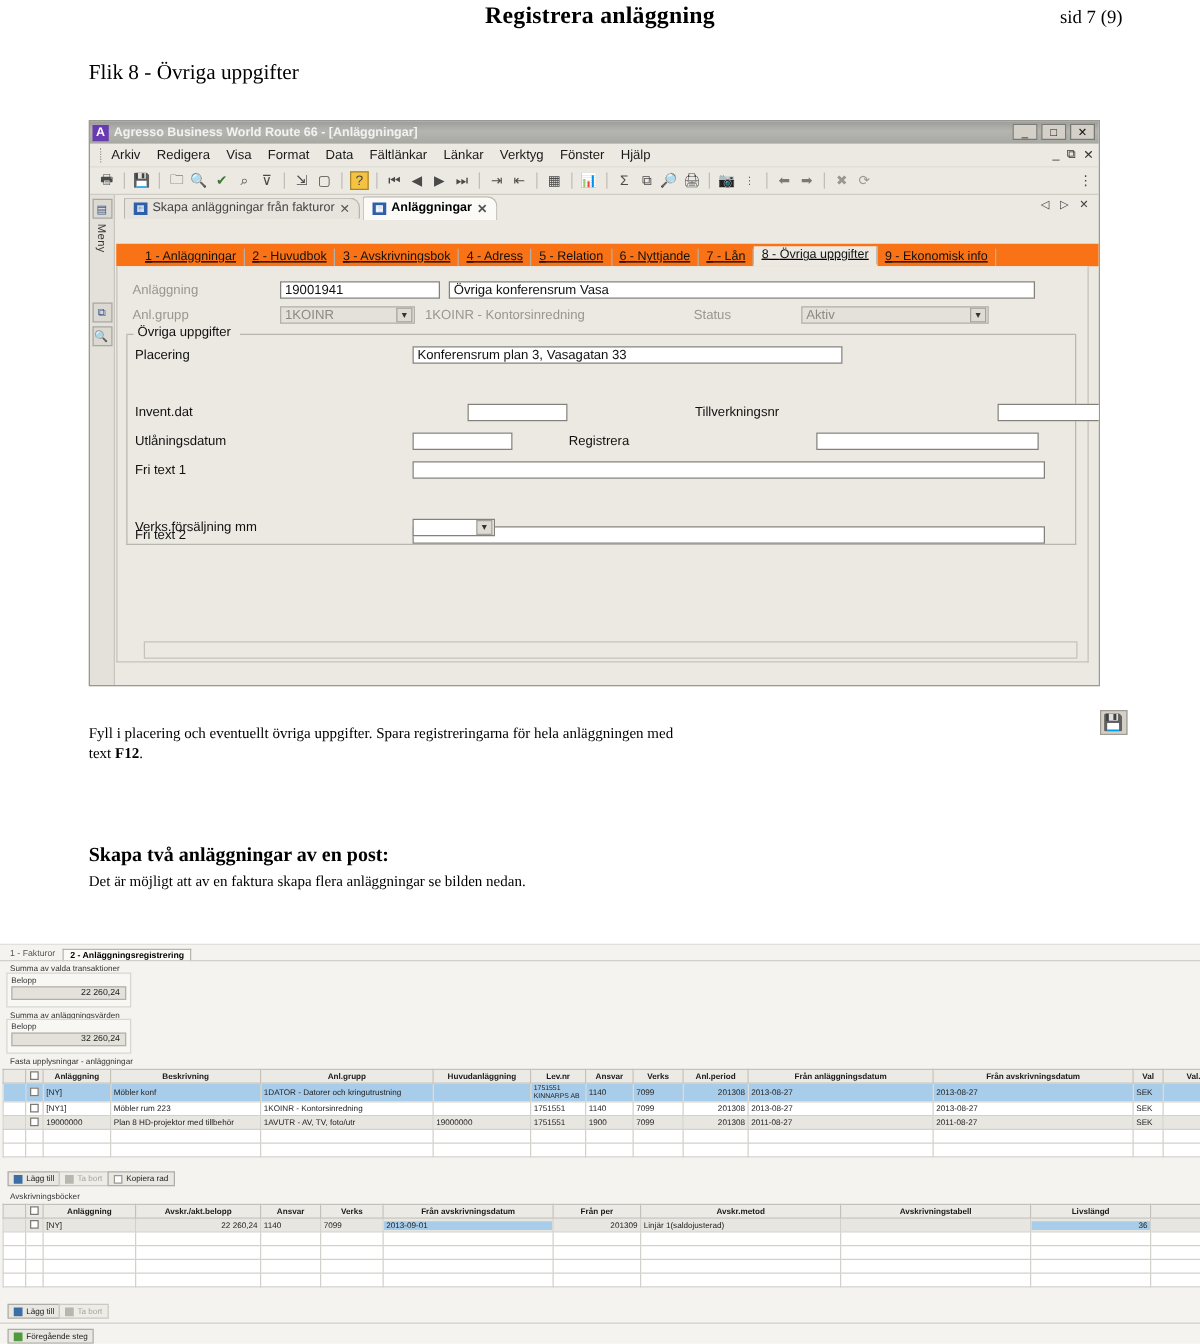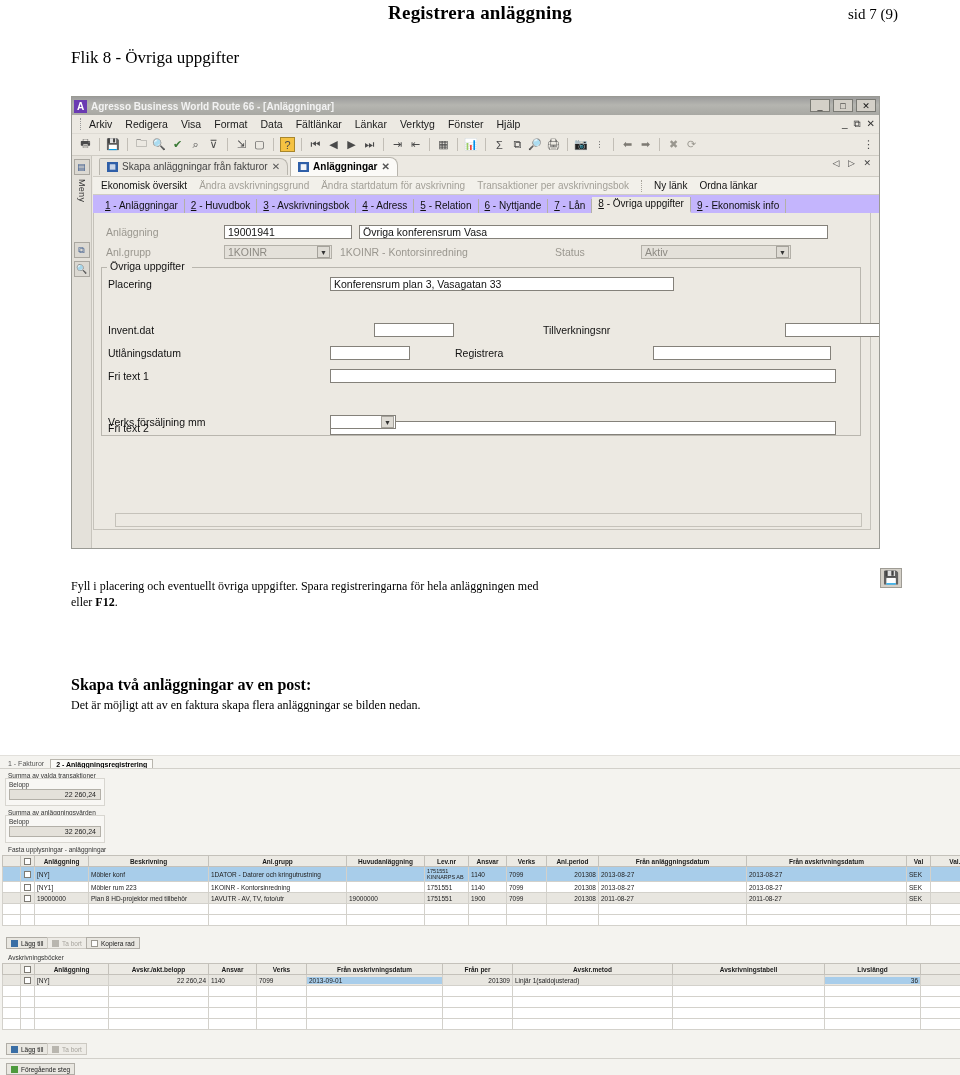--- a/index.html
+++ b/index.html
@@ -108,21 +108,21 @@
     position:absolute; left:21px; right:0; top:20px; height:19px;
     background:#f2f0ea; border-top:1px solid #cfccc4; border-bottom:1px solid #cfccc4;
     display:flex; align-items:center; padding-left:8px; gap:12px;
   }
   .cmd { font-size:10px; color:#111; white-space:nowrap; }
   .cmd.dim { color:#a3a098; }
   .cmd-sep { width:1px; height:12px; border-left:1px dotted #a9a59d; }
 
   .tabrow {
     position:absolute; left:21px; right:0; top:39px; height:18px;
-    background:#c4b5fd; display:flex; align-items:flex-end; padding-left:6px;
+    background:#f97316; display:flex; align-items:flex-end; padding-left:17px;text-decoration:underline;
   }
   .ftab {
     font-size:10px; padding:1px 6px 2px; border-right:1px solid #b3b0a8;
     color:#111; white-space:nowrap;
   }
   .ftab.sel { background:#ece9e2; font-weight:normal; border-bottom:2px solid #ece9e2;}
   .ftab u { text-decoration:underline; }
 
   .formarea {
     position:absolute; left:21px; right:8px; top:57px; bottom:18px;
@@ -337,29 +337,20 @@
         <span class="tabx">✕</span>
       </div>
       <div class="wtab active">
         <span class="tabico">▦</span>
         <span>Anläggningar</span>
         <span class="tabx">✕</span>
       </div>
       <div class="tabnav">◁ ▷ ✕</div>
     </div>
 
-    <div class="cmdbar">
-      <span class="cmd">Ekonomisk översikt</span>
-      <span class="cmd dim">Ändra avskrivningsgrund</span>
-      <span class="cmd dim">Ändra startdatum för avskrivning</span>
-      <span class="cmd dim">Transaktioner per avskrivningsbok</span>
-      <span class="cmd-sep"></span>
-      <span class="cmd">Ny länk</span>
-      <span class="cmd">Ordna länkar</span>
-    </div>
 
     <div class="tabrow">
       <div class="ftab"><u>1</u> - <span>Anläggningar</span></div>
       <div class="ftab"><u>2</u> - <span>Huvudbok</span></div>
       <div class="ftab"><u>3</u> - <span>Avskrivningsbok</span></div>
       <div class="ftab"><u>4</u> - <span>Adress</span></div>
       <div class="ftab"><u>5</u> - <span>Relation</span></div>
       <div class="ftab"><u>6</u> - <span>Nyttjande</span></div>
       <div class="ftab"><u>7</u> - <span>Lån</span></div>
       <div class="ftab sel"><u>8</u> - <span>Övriga uppgifter</span></div>
@@ -395,21 +386,21 @@
 
         <div class="frow" style="left:6px; top:10px;">
           <span class="flabel" style="width:222px;">Placering</span>
           <span class="fin" style="width:344px;">Konferensrum plan 3, Vasagatan 33</span>
         </div>
 
 
         <div class="frow" style="left:6px; top:56px;gap:44px;">
           <span class="flabel" style="width:222px;">Invent.dat</span>
           <span class="fin" style="width:80px;"></span>
-          <span class="flabel" style="width:125px; margin-left:45px;">Tillverkningsnr</span>
+          <span class="flabel" style="width:125px; margin-left:58px;">Tillverkningsnr</span>
           <span class="fin" style="width:178px; margin-left:73px;"></span>
         </div>
 
         <div class="frow" style="left:6px; top:79px;">
           <span class="flabel" style="width:222px;">Utlåningsdatum</span>
           <span class="fin" style="width:80px;"></span>
           <span class="flabel" style="width:125px; margin-left:45px;">Registrera</span>
           <span class="fin" style="width:178px; margin-left:73px;"></span>
         </div>
 
@@ -432,21 +423,21 @@
         </div>
       </div>
 
       <div class="statusstrip"></div>
     </div>
   </div>
 </div>
 
 <div class="para" style="left:71px; top:578px; width:800px;">
   <span>Fyll i placering och eventuellt övriga uppgifter. Spara registreringarna för hela anläggningen med</span><br>
-  <span>eller </span><span class="bold">F12</span><span>.</span>
+  <span>text </span><span class="bold">F12</span><span>.</span>
 </div>
 <div class="save-ico" style="left:880px; top:568px;">
   <span class="gl">💾</span>
 </div>
 
 <div class="para bold" style="left:71px; top:674px; font-size:16px;">Skapa två anläggningar av en post:</div>
 <div class="para" style="left:71px; top:697px;">Det är möjligt att av en faktura skapa flera anläggningar se bilden nedan.</div>
 
 <div class="botshot">
 

